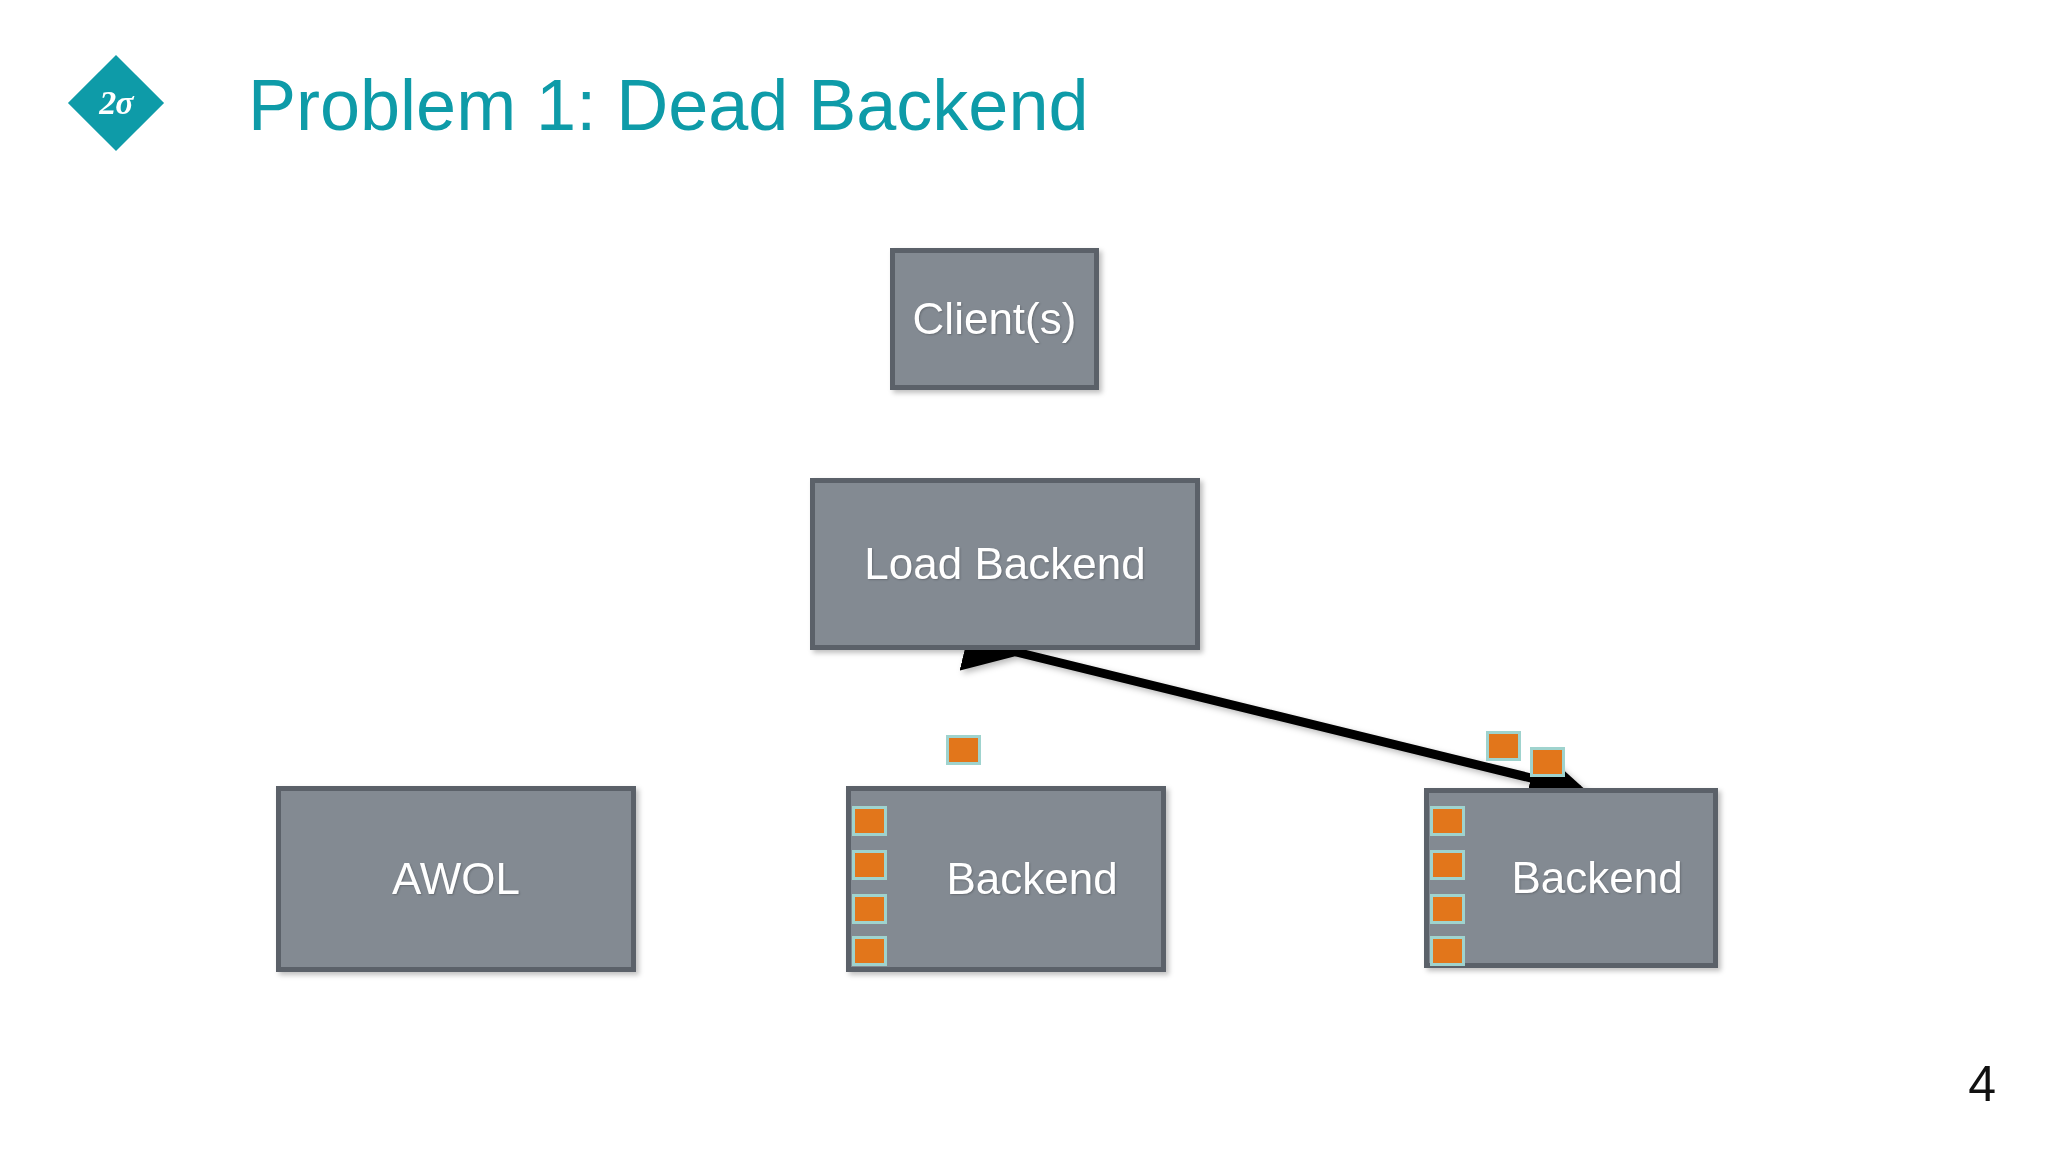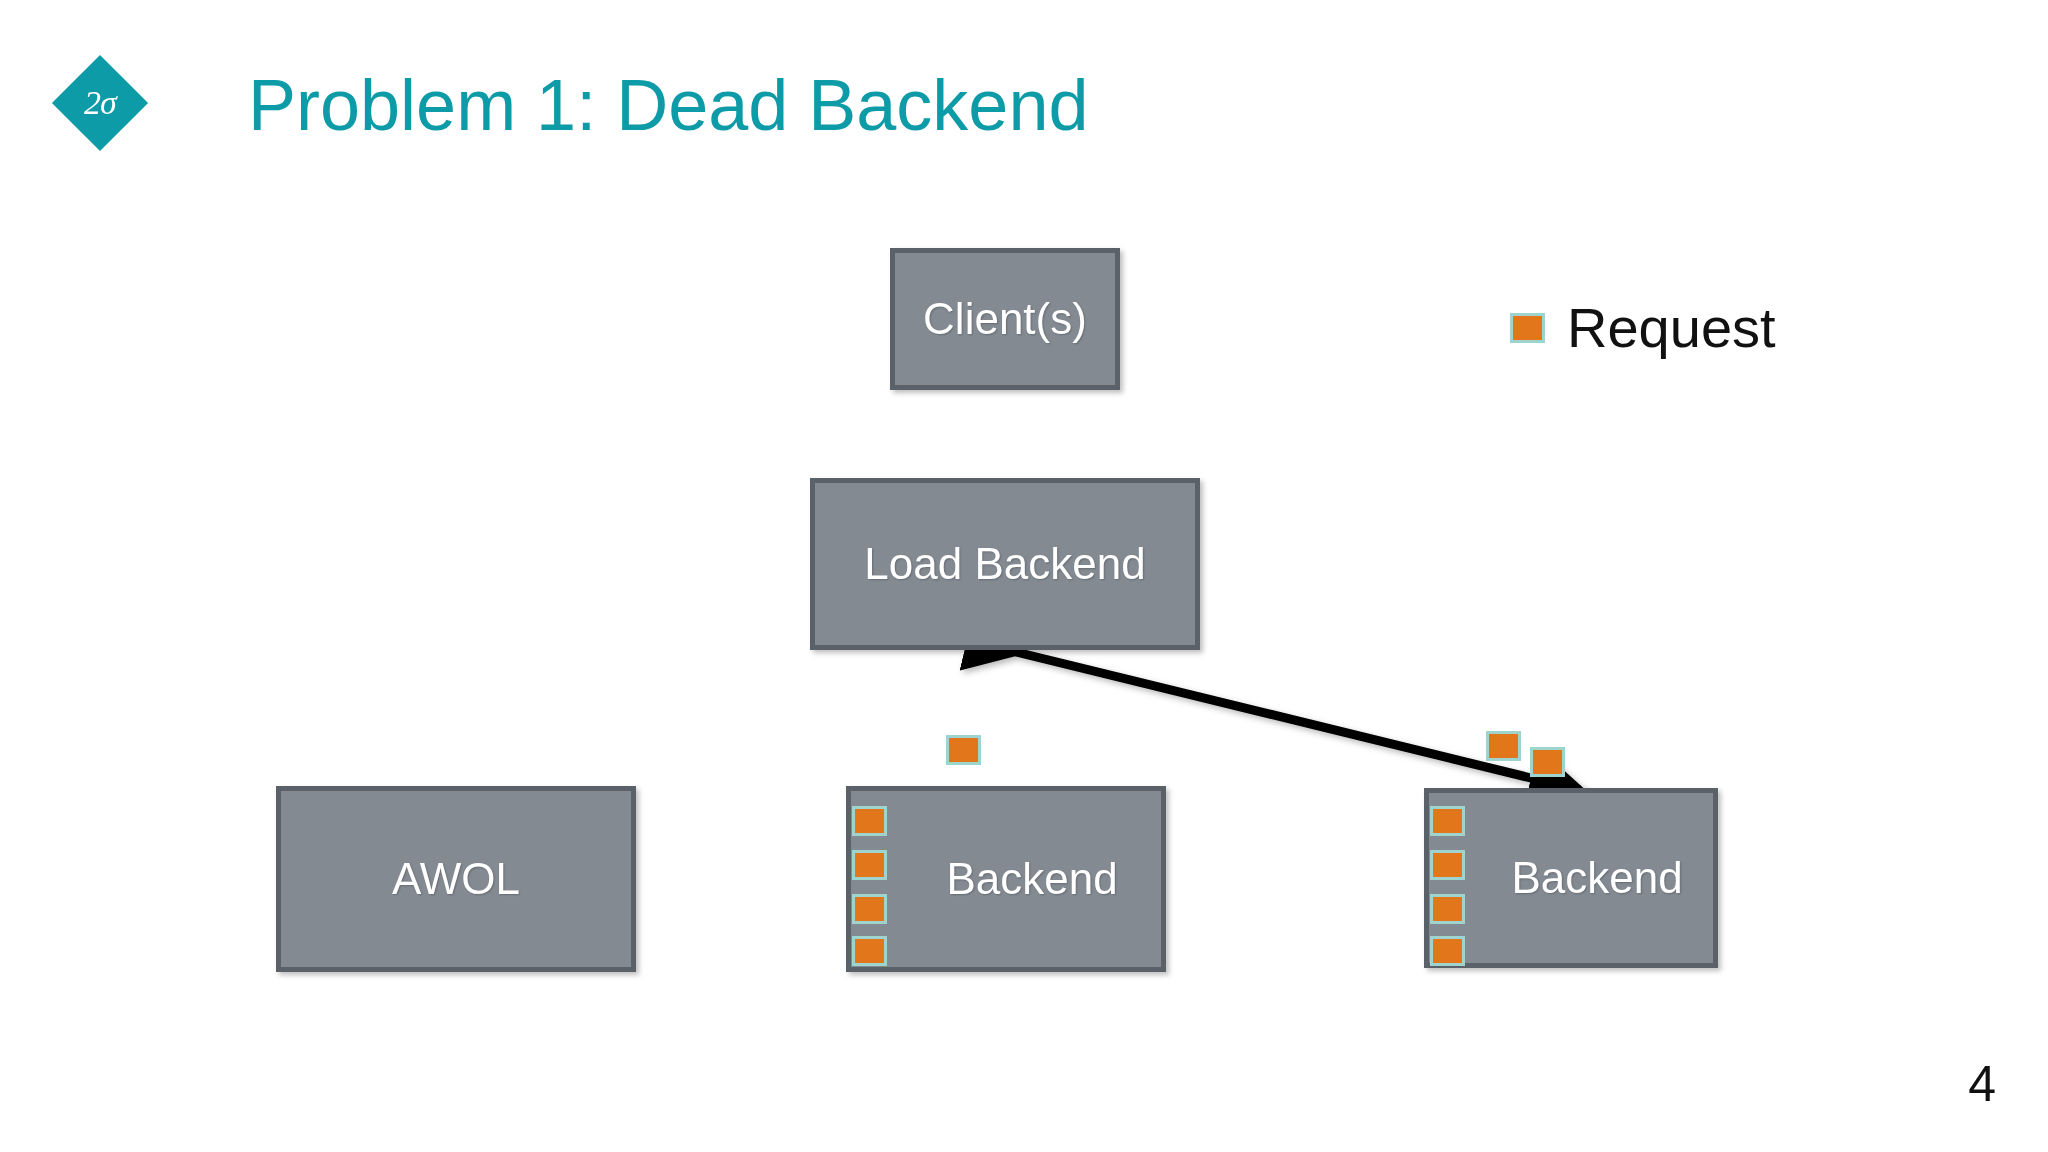--- a/index.html
+++ b/index.html
@@ -15,24 +15,25 @@
     position: relative;
     width: 2048px;
     height: 1152px;
     background: #ffffff;
     overflow: hidden;
   }
 
   
   #logo {
     position: absolute;
-    left: 52px;
+    left: 68px;
     top: 55px;
     width: 96px;
     height: 96px;
+    font-weight: bold;
   }
   #logo .diamond {
     position: absolute;
     left: 14px;
     top: 14px;
     width: 68px;
     height: 68px;
     background: #0E9BA8;
     transform: rotate(45deg);
   }
@@ -76,21 +77,21 @@
     justify-content: center;
   }
   .node > .node-label {
     color: #ffffff;
     font-size: 44px;
     line-height: 50px;
     white-space: nowrap;
     text-shadow: 1px 1px 2px rgba(0,0,0,0.22);
   }
 
-  #node-clients   { left: 890px; top: 248px;  width: 230px; height: 142px; }
+  #node-clients   { left: 890px; top: 248px;  width: 209px; height: 142px; }
   #node-lb        { left: 810px; top: 478px;  width: 390px; height: 172px; }
   #node-awol      { left: 276px; top: 786px;  width: 360px; height: 186px; }
   #node-backend-1 { left: 846px; top: 786px;  width: 320px; height: 186px; }
   #node-backend-2 { left: 1424px; top: 788px; width: 294px; height: 180px; }
 
   
   #node-backend-1 > .node-label { transform: translateX(26px); }
   #node-backend-2 > .node-label { transform: translateX(26px); }
 
   
@@ -152,24 +153,20 @@
 
 <div id="slide">
 
   <div id="logo">
     <div class="diamond"></div>
     <div class="logo-text">2σ</div>
   </div>
 
   <div id="slide-title">Problem 1: Dead Backend</div>
 
-  <div id="legend">
-    <div class="legend-swatch"></div>
-    <div class="legend-label">Request</div>
-  </div>
 
   <svg class="arrow-svg" viewBox="0 0 2048 1152" xmlns="http://www.w3.org/2000/svg">
     <defs>
       <marker id="ah" markerWidth="7" markerHeight="7" refX="5.6" refY="3.5" orient="auto" markerUnits="strokeWidth">
         <path d="M0,0 L6.5,3.5 L0,7 Z" fill="#000000"></path>
       </marker>
       <marker id="ah2" markerWidth="7" markerHeight="7" refX="5.6" refY="3.5" orient="auto" markerUnits="strokeWidth">
         <path d="M0,0 L6.5,3.5 L0,7 Z" fill="#000000"></path>
       </marker>
       <filter id="softshadow" x="-30%" y="-30%" width="180%" height="180%">

